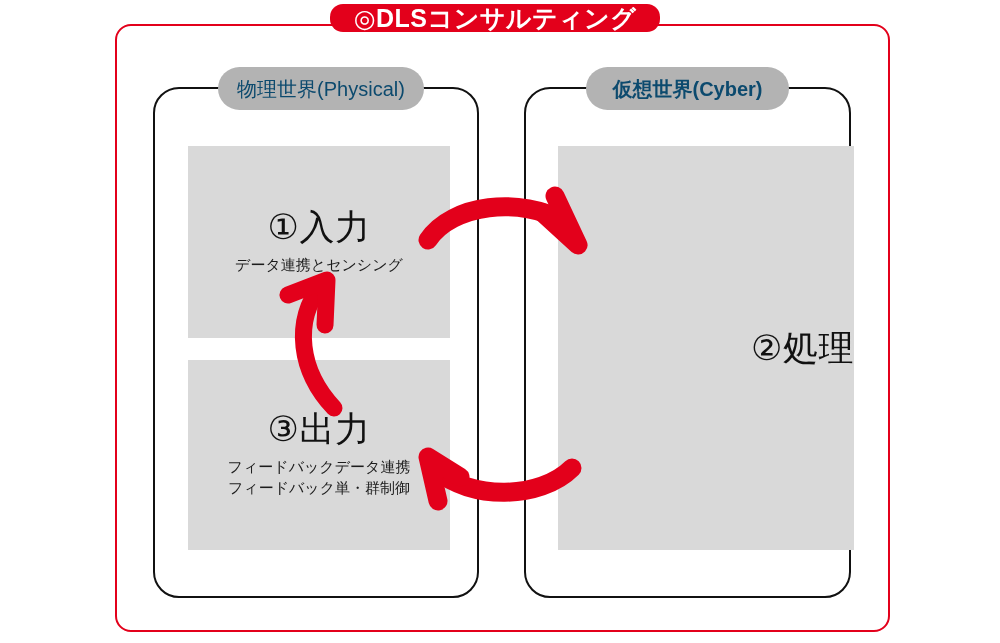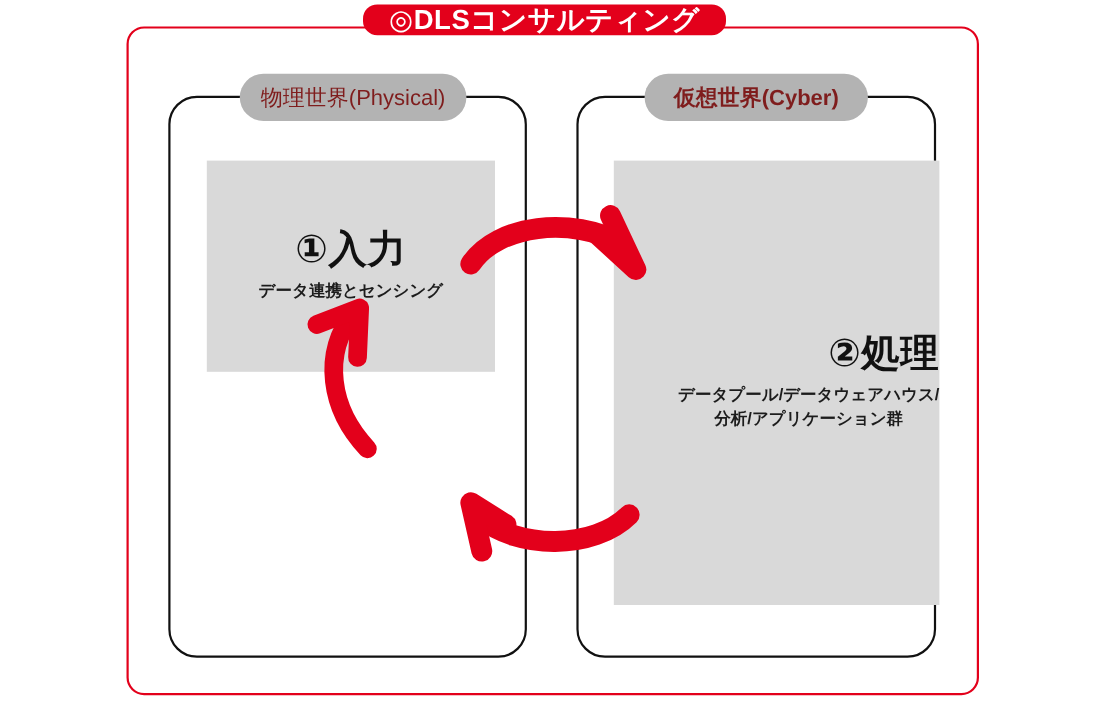--- a/index.html
+++ b/index.html
@@ -86,21 +86,21 @@
     height: 43px;
     background: #B3B3B3;
     border-radius: 22px;
     display: flex;
     align-items: center;
     justify-content: center;
     z-index: 5;
   }
   .panel-label .panel-label-text {
     font-size: 20px;
-    color: #7f1d1d;
+    color: #0c4a6e;
     white-space: nowrap;
     line-height: 1;
   }
   .panel-label.physical {
     left: 218px;
     top: 67px;
     width: 206px;
   }
   .panel-label.cyber {
     left: 586px;
@@ -120,31 +120,31 @@
     justify-content: center;
     text-align: center;
     z-index: 2;
   }
   .block.input  { left: 188px; top: 146px; width: 262px; height: 192px; }
   .block.output { left: 188px; top: 360px; width: 262px; height: 190px; }
   .block.process{ left: 558px; top: 146px; width: 296px; height: 404px; align-items: flex-end; }
 
   .block-title {
     font-size: 35px;
-    font-weight: bold;
+    font-weight: normal;
     color: #111111;
     line-height: 1.05;
     letter-spacing: 0.5px;
   }
   .block-sub {
     margin-top: 8px;
     font-size: 15px;
     color: #1c1c1c;
     line-height: 1.45;
-    font-weight: 700;
+    font-weight: 400;
   }
   .block-sub .sub-line { display: block; white-space: nowrap; }
 
   
   .arrows {
     position: absolute;
     left: 0; top: 0;
     width: 1000px; height: 643px;
     z-index: 4;
     pointer-events: none;
@@ -160,27 +160,30 @@
   <div class="panel physical"></div>
   <div class="panel cyber"></div>
 
   <div class="block input">
     <div class="block-title">①入力</div>
     <div class="block-sub">
       <span class="sub-line">データ連携とセンシング</span>
     </div>
   </div>
 
+  <div class="block output">
+    <div class="block-title">③出力</div>
+    <div class="block-sub">
+      <span class="sub-line">フィードバックデータ連携</span>
+      <span class="sub-line">フィードバック単・群制御</span>
+    </div>
+  </div>
 
   <div class="block process">
     <div class="block-title">②処理</div>
-    <div class="block-sub">
-      <span class="sub-line">データプール/データウェアハウス/</span>
-      <span class="sub-line">分析/アプリケーション群</span>
-    </div>
   </div>
 
   <svg class="arrows" viewBox="0 0 1000 643">
 
     <g>
       <path d="M 428 240 C 452 204, 520 196, 566 222" fill="none" stroke="#E3001B" stroke-width="19" stroke-linecap="round"></path>
       <path d="M 543 213 L 578 245 L 555 196" fill="none" stroke="#E3001B" stroke-width="19" stroke-linecap="round" stroke-linejoin="round"></path>
     </g>
 
     <g>

